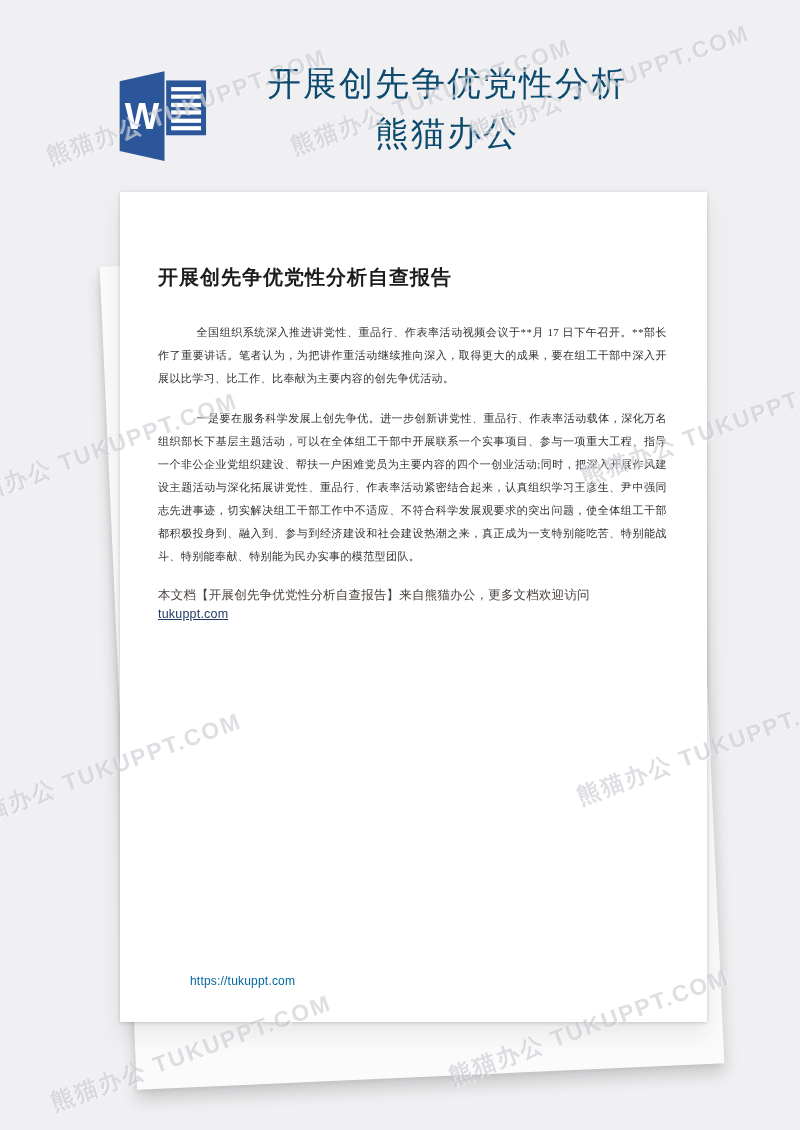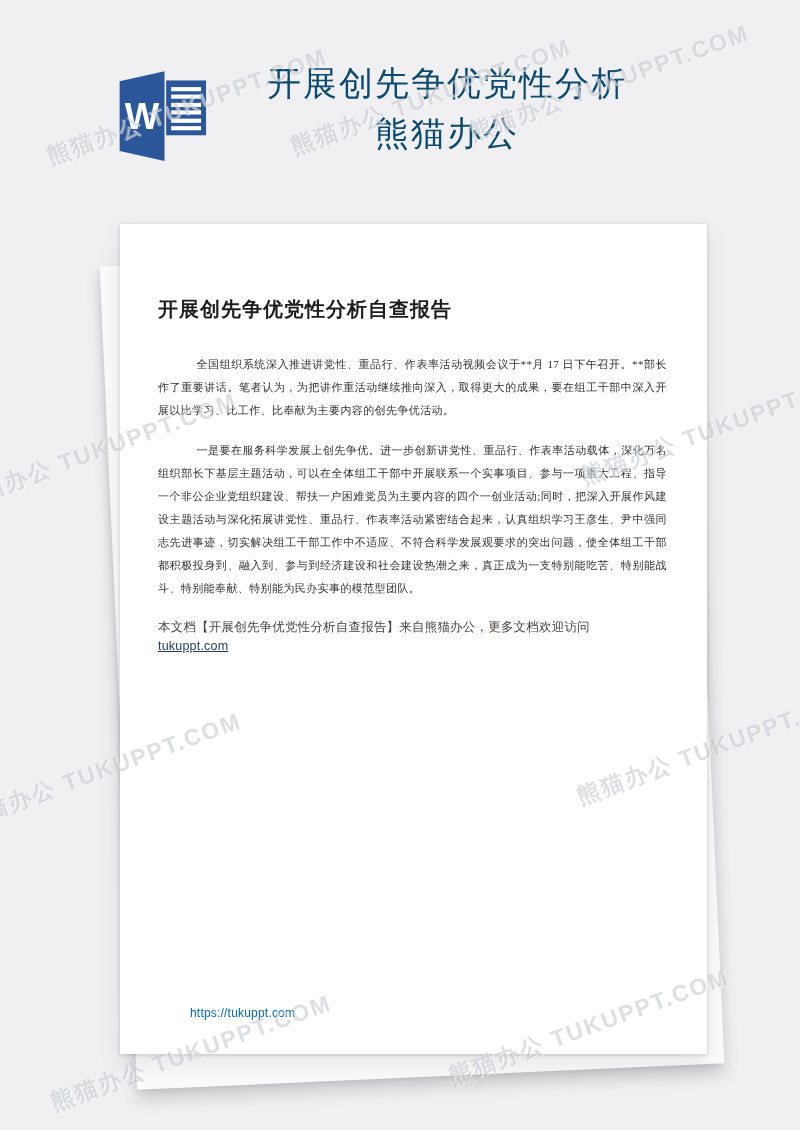--- a/index.html
+++ b/index.html
@@ -31,21 +31,21 @@
   .page-back{
     position:absolute;left:99px;top:240px;
     width:588px;height:824px;
     background:#fbfbfc;
     transform:rotate(-2.6deg);
     transform-origin:100% 0;
     box-shadow:0 10px 16px rgba(0,0,0,.16), -2px 2px 4px rgba(0,0,0,.06);
     z-index:1;
   }
   .page{
-    position:absolute;left:120px;top:224px;
+    position:absolute;left:120px;top:192px;
     width:587px;height:830px;
     background:#ffffff;
     box-shadow:0 1px 4px rgba(0,0,0,.18), 0 12px 24px rgba(0,0,0,.08);
     z-index:2;
     box-sizing:border-box;
     padding:72px 40px 0 38px;
     font-family:"Liberation Serif","DejaVu Serif",serif;
   }
   .page h2{
     margin:0 0 30px 0;

